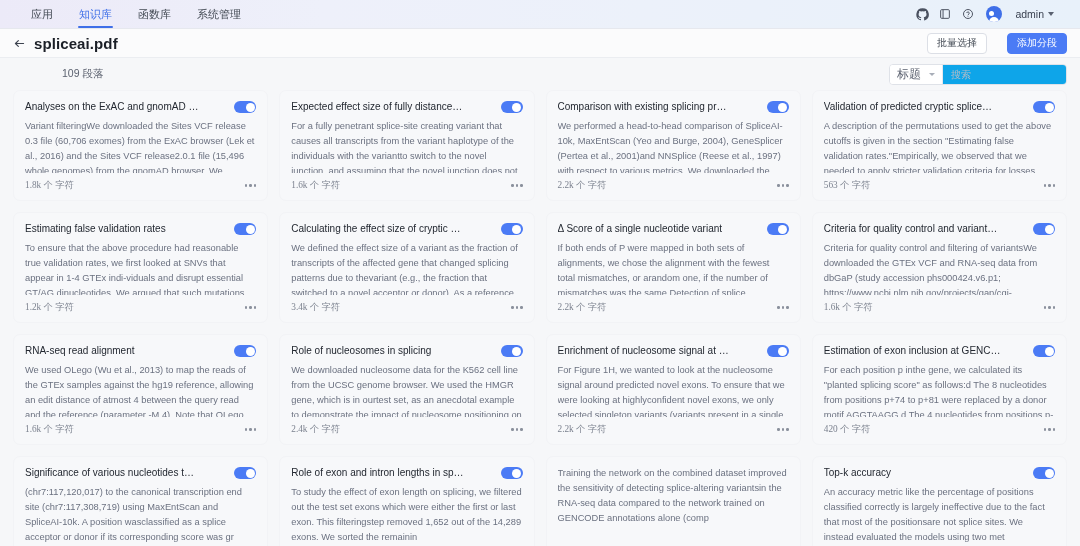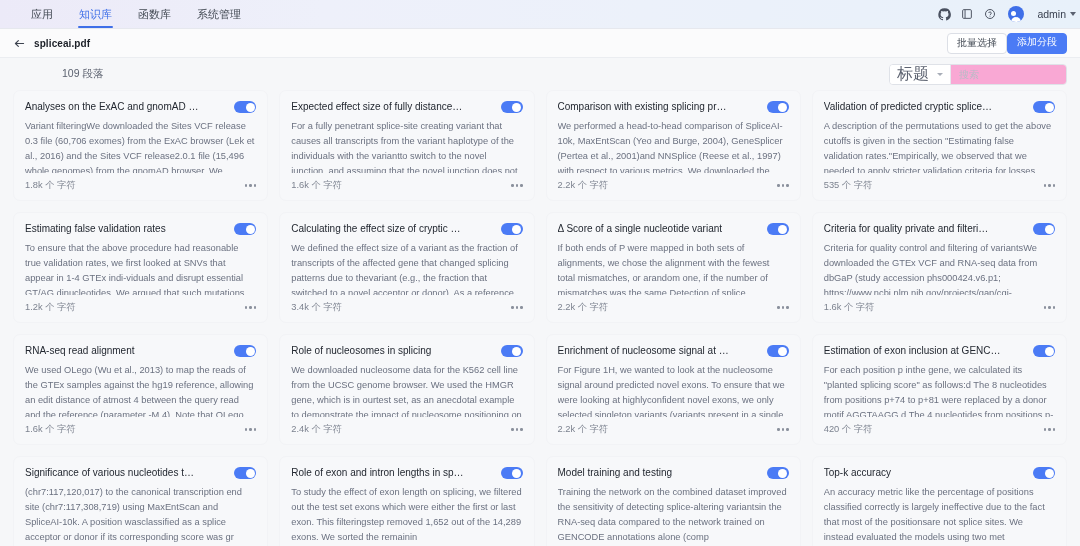--- a/index.html
+++ b/index.html
@@ -12,21 +12,21 @@
     -webkit-font-smoothing: antialiased;
   }
 
   
   .topnav {
     height: 29px;
     background: linear-gradient(90deg, #eceaf8 0%, #eef0fa 30%, #ecf1fa 60%, #e8f1fa 100%);
     display: flex;
     align-items: stretch;
     justify-content: space-between;
-    padding: 0 0 0 18px;
+    padding: 0 22px 0 18px;
     border-bottom: 1px solid #e6e8ee;
     position: relative;
   }
   .nav-tabs { display: flex; align-items: stretch; gap: 0; }
   .nav-tab {
     display: flex; align-items: center;
     padding: 0 13px;
     font-size: 11px;
     color: #434a54;
     cursor: pointer;
@@ -83,35 +83,35 @@
     display: flex; align-items: center;
     justify-content: space-between;
     padding: 0 13px 0 12px;
   }
   .sub-left { display: flex; align-items: center; gap: 8px; }
   .back-arrow {
     width: 14px; height: 14px;
     display: flex; align-items: center; justify-content: center;
     color: #3d4350; cursor: pointer;
   }
-  .doc-title { font-size: 10px; font-weight: bold; color: #1b1f27; letter-spacing: .1px; }
-  .sub-right { display: flex; align-items: center; gap: 0; justify-content: center; }
+  .doc-title { font-size: 15px; font-weight: bold; color: #1b1f27; letter-spacing: .1px; }
+  .sub-right { display: flex; align-items: center; gap: 20px; justify-content: center; }
   .btn {
     font-size: 10px;
     border-radius: 4px;
     padding: 3px 9px 4px;
     cursor: pointer;
     line-height: 1.2;
     white-space: nowrap;
   }
   .btn-default {
     background: #fff; border: 1px solid #dcdfe6; color: #434a54;
   }
   .btn-primary {
-    background: #4b7bf5; border: 1px solid #4b7bf5; color: #fff; font-family: Liberation Mono, monospace;
+    background: #4b7bf5; border: 1px solid #4b7bf5; color: #fff;
   }
 
   
   .toolbar {
     height: 32px;
     display: flex; align-items: center; justify-content: space-between;
     padding: 0 13px 0 22px;
   }
   .seg-count { font-size: 10.5px; color: #5c6270; margin-left: 40px; }
   .search-wrap {
@@ -119,38 +119,38 @@
     height: 21px;
     border: 1px solid #dfe2e8;
     border-radius: 4px;
     background: #fff;
     overflow: hidden;
     width: 178px;
   }
   .search-select {
     display: flex; align-items: center; gap: 8px;
     padding: 0 7px;
-    font-size: 16px; color: #5c6270;
+    font-size: 12px; color: #5c6270;
     border-right: 1px solid #e6e8ee;
     background: #fff;
     cursor: pointer;
     white-space: nowrap;
   }
   .chev {
     width: 0; height: 0;
     border-left: 3px solid transparent;
     border-right: 3px solid transparent;
     border-top: 3.5px solid #a8adb8;
   }
   .search-input {
     border: 0; outline: none;
     flex: 1; padding: 0 8px;
     font-size: 10px; color: #2b303a;
     font-family: inherit;
-    background: #f9a8d4;
+    background: #0ea5e9;
     min-width: 0;
   }
   .search-input::placeholder { color: #b7bcc6; }
 
   
   .grid-area {
     padding: 0 13px 0 13px;
     height: calc(546px - 29px - 29px - 32px);
     overflow: hidden;
   }
@@ -208,21 +208,21 @@
     word-break: break-word;
     display: -webkit-box;
     -webkit-line-clamp: 5;
     -webkit-box-orient: vertical;
   }
   .card-foot {
     display: flex; align-items: center;
     justify-content: space-between;
     margin-top: 6px;
   }
-  .card-meta { font-size: 9.3px; color: #7c828f; }
+  .card-meta { font-size: 9.3px; color: #7c828f; font-family: Liberation Serif, serif; }
   .dots {
     display: flex; gap: 2px; align-items: center;
     cursor: pointer; padding: 2px 0;
   }
   .dots i {
     width: 2.5px; height: 2.5px; border-radius: 50%;
     background: #8b919d; display: block;
   }
 </style>
 </head>
@@ -347,21 +347,21 @@
       </div>
       <div class="card">
         <div class="card-top">
           <div class="card-title">Validation of predicted cryptic splice…</div>
           <div class="toggle">
             <span class="knob"></span>
           </div>
         </div>
         <div class="card-body">A description of the permutations used to get the above cutoffs is given in the section "Estimating false validation rates."Empirically, we observed that we needed to apply stricter validation criteria for losses compared to gains, since, as explained in thesection "Validation of predicted cryptic splice mutations based on private spl…</div>
         <div class="card-foot">
-          <span class="card-meta">535 个 字符</span>
+          <span class="card-meta">563 个 字符</span>
           <span class="dots">
             <i></i>
             <i></i>
             <i></i>
           </span>
         </div>
       </div>
       <div class="card">
         <div class="card-top">
           <div class="card-title">Estimating false validation rates</div>
@@ -408,21 +408,21 @@
           <span class="card-meta">2.2k 个 字符</span>
           <span class="dots">
             <i></i>
             <i></i>
             <i></i>
           </span>
         </div>
       </div>
       <div class="card">
         <div class="card-top">
-          <div class="card-title">Criteria for quality private and filteri…</div>
+          <div class="card-title">Criteria for quality control and variant…</div>
           <div class="toggle">
             <span class="knob"></span>
           </div>
         </div>
         <div class="card-body">Criteria for quality control and filtering of variantsWe downloaded the GTEx VCF and RNA-seq data from dbGaP (study accession phs000424.v6.p1; https://www.ncbi.nlm.nih.gov/projects/gap/cgi-bin/study.cgi?study_id=phs000424.v6.p1).We evaluated the performance of SpliceAI on autosomal SNVs that appeared in at most 4 i…</div>
         <div class="card-foot">
           <span class="card-meta">1.6k 个 字符</span>
           <span class="dots">
             <i></i>
             <i></i>
@@ -510,26 +510,20 @@
       <div class="card">
         <div class="card-top">
           <div class="card-title">Role of exon and intron lengths in sp…</div>
           <div class="toggle">
             <span class="knob"></span>
           </div>
         </div>
         <div class="card-body">To study the effect of exon length on splicing, we filtered out the test set exons which were either the first or last exon. This filteringstep removed 1,652 out of the 14,289 exons. We sorted the remainin</div>
       </div>
       <div class="card">
-        <div class="card-top">
-          <div class="card-title">Model training and testing</div>
-          <div class="toggle">
-            <span class="knob"></span>
-          </div>
-        </div>
         <div class="card-body">Training the network on the combined dataset improved the sensitivity of detecting splice-altering variantsin the RNA-seq data compared to the network trained on GENCODE annotations alone (comp</div>
       </div>
       <div class="card">
         <div class="card-top">
           <div class="card-title">Top-k accuracy</div>
           <div class="toggle">
             <span class="knob"></span>
           </div>
         </div>
         <div class="card-body">An accuracy metric like the percentage of positions classified correctly is largely ineffective due to the fact that most of the positionsare not splice sites. We instead evaluated the models using two met</div>

